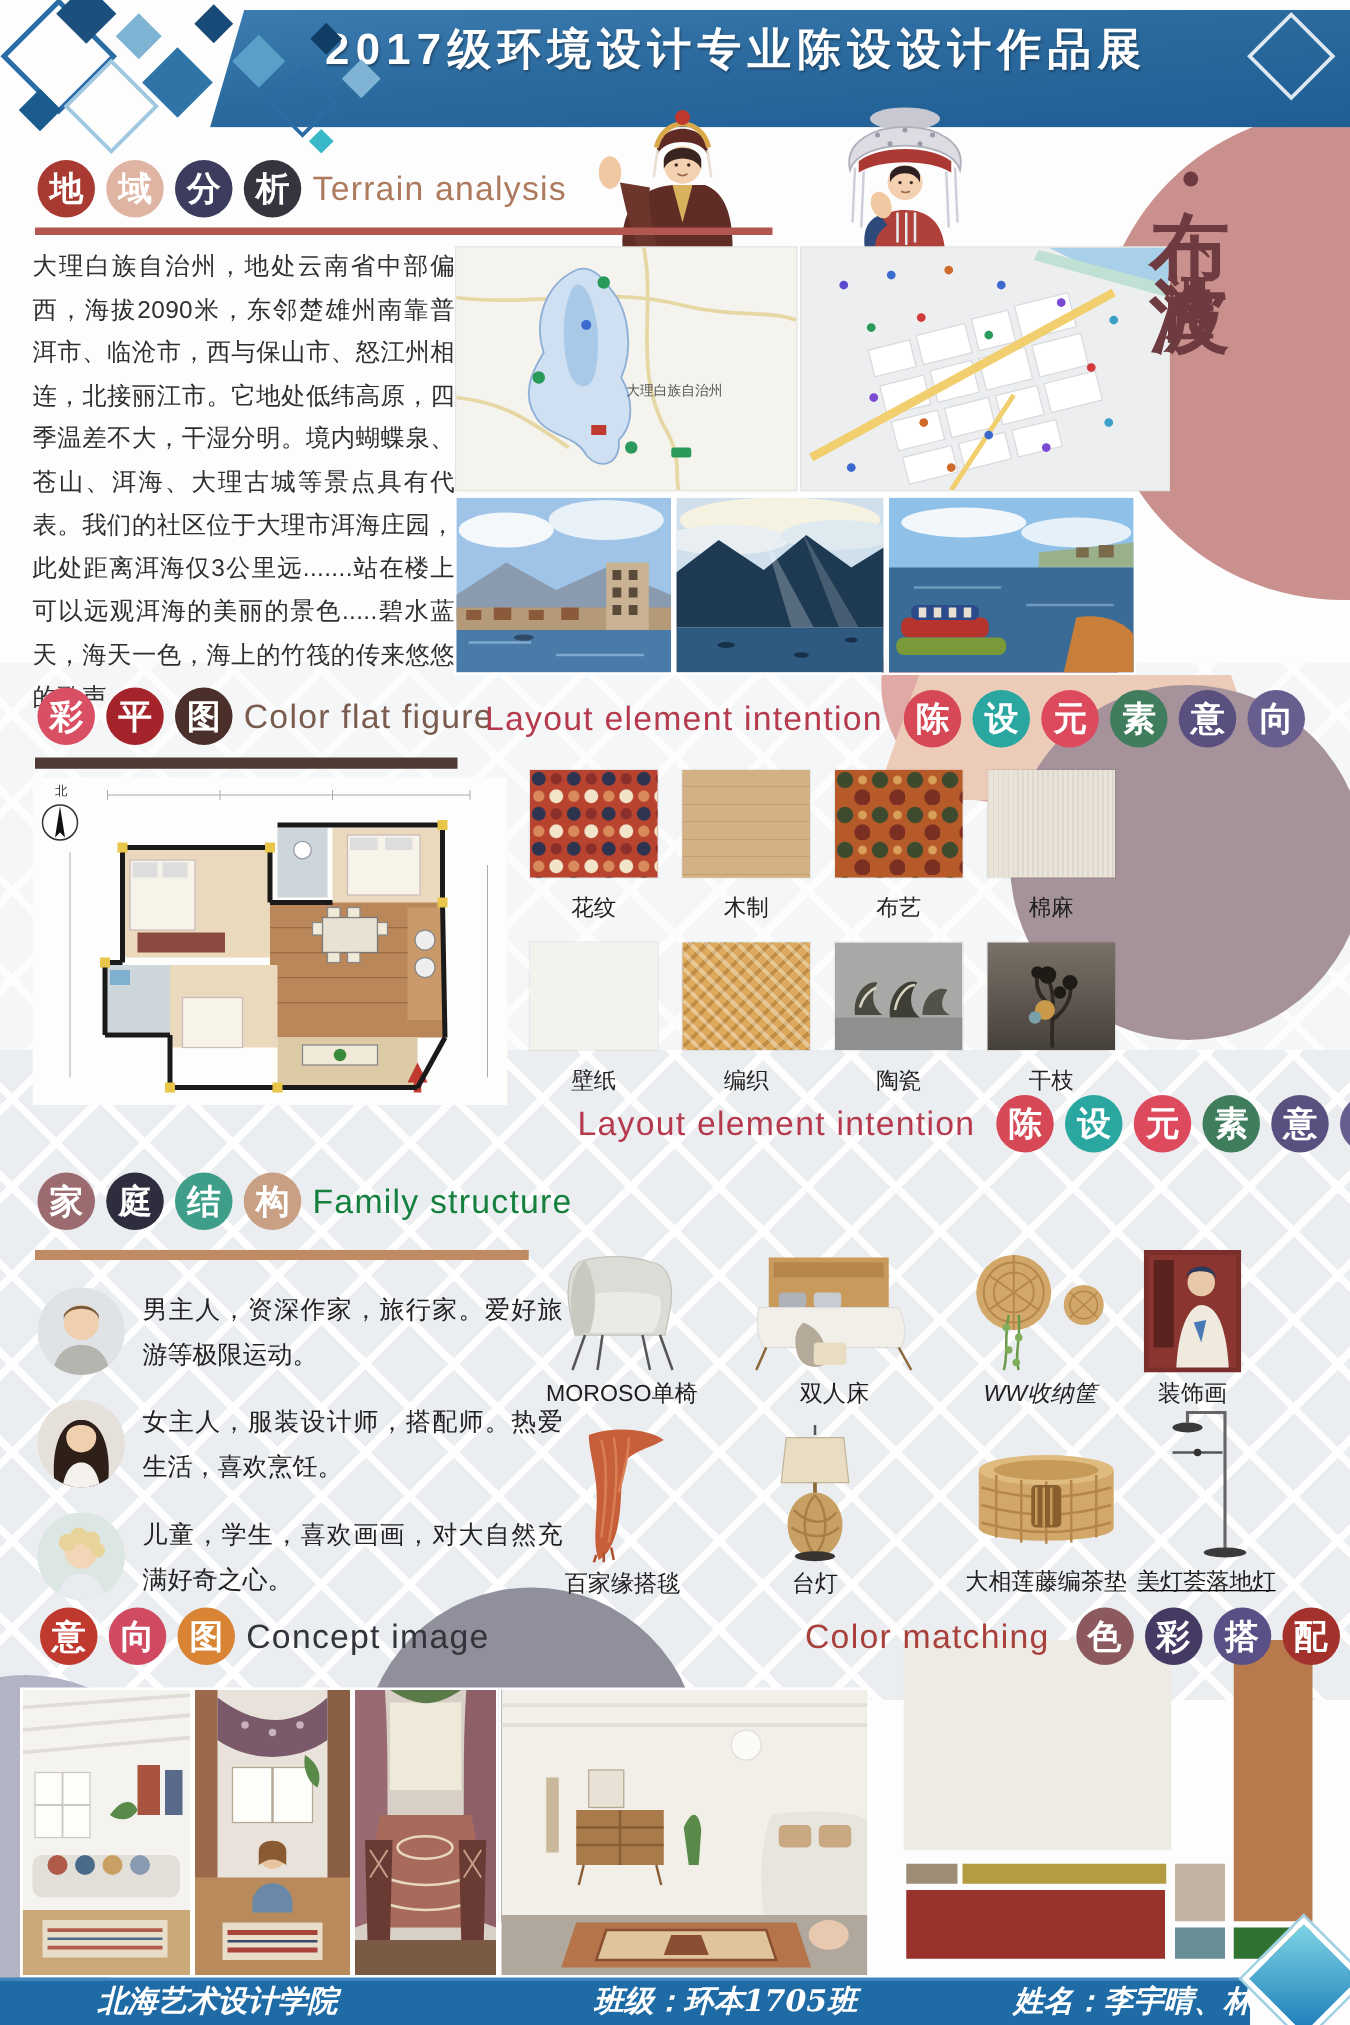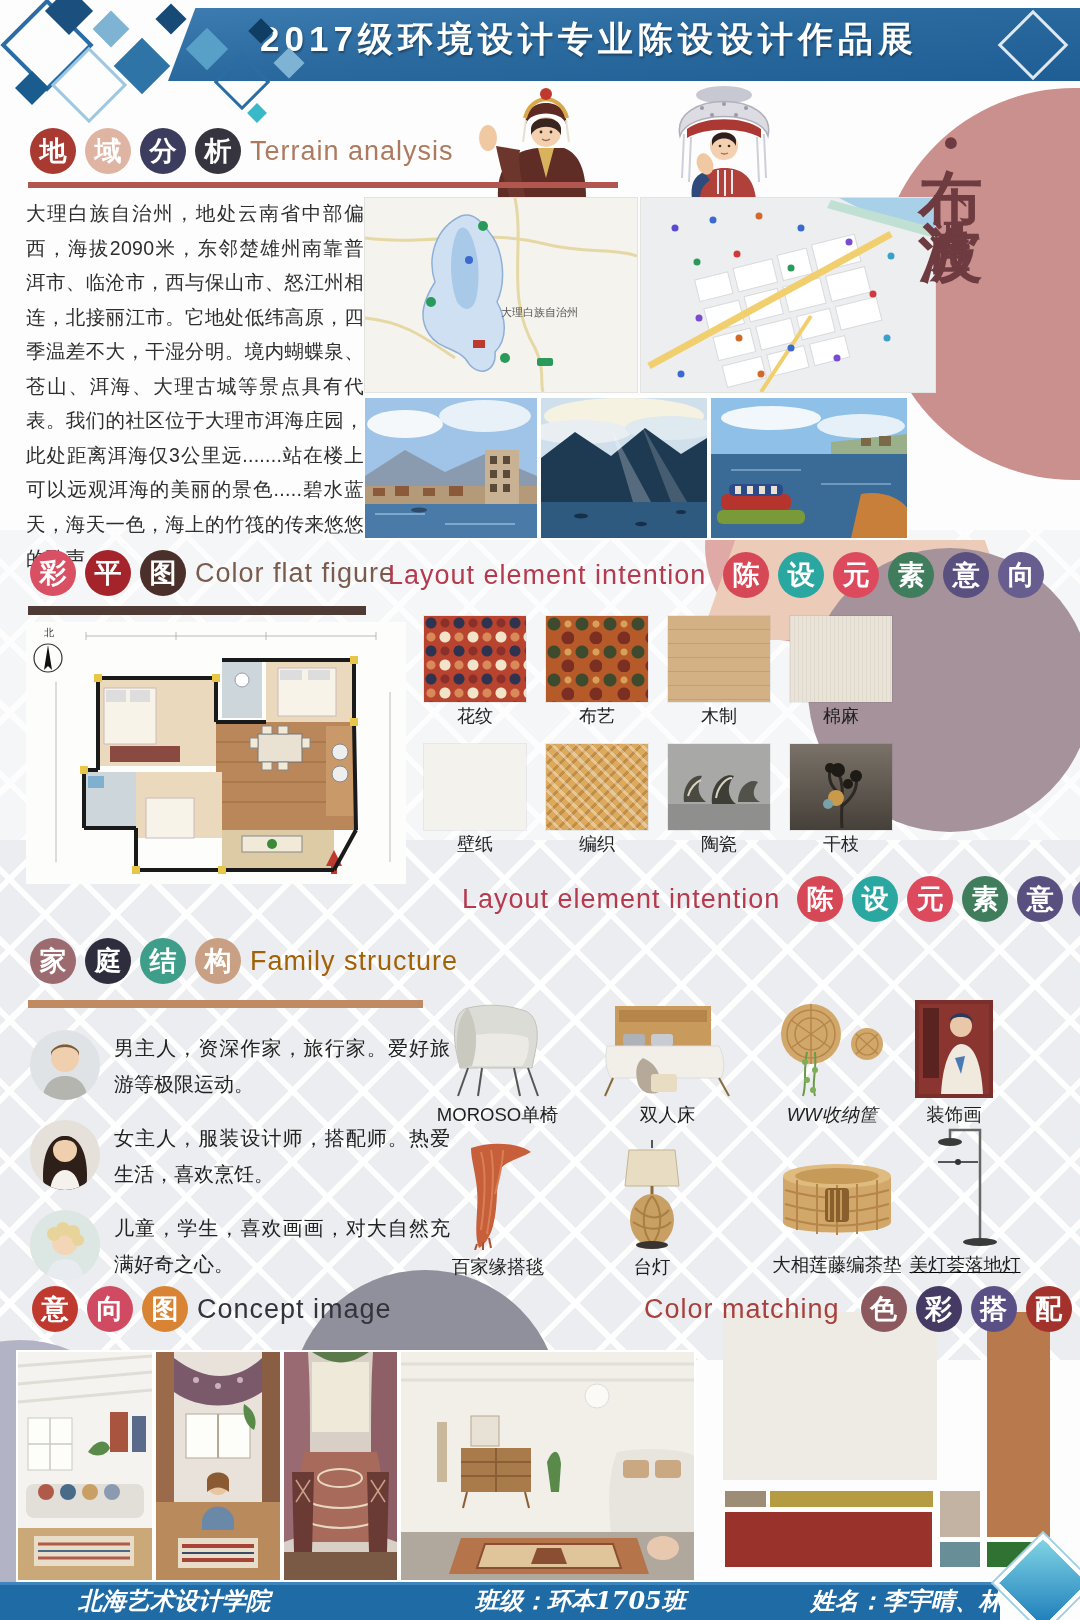--- a/index.html
+++ b/index.html
@@ -9,21 +9,21 @@
   
   .circle{position:absolute;border-radius:50%;z-index:1;}
   
   .lattice{position:absolute;left:0;width:1080px;z-index:0;
     background:
       repeating-linear-gradient(45deg,transparent 0 44px,rgba(255,255,255,.95) 44px 50px),
       repeating-linear-gradient(-45deg,transparent 0 44px,rgba(255,255,255,.95) 44px 50px),
       linear-gradient(rgba(208,214,222,.40),rgba(208,214,222,.40));}
   .lattice.light{opacity:.45;}
   
-  .banner{position:absolute;left:168px;top:8px;width:912px;height:73px;z-index:2;
+  .banner{position:absolute;left:168px;top:8px;width:912px;height:94px;z-index:2;
     background:linear-gradient(175deg,#3d7cb0 0%,#2b6a9e 45%,#1f5e95 100%);
     clip-path:polygon(3% 0,100% 0,100% 100%,0 100%);
     box-shadow:0 2px 0 #cfe0ee;}
   .banner .title{position:absolute;left:0;right:70px;top:8px;text-align:center;color:#fff;
     font-size:35px;font-weight:bold;letter-spacing:5px;text-shadow:1px 2px 2px rgba(0,0,0,.35);}
   .banner .subtitle{position:absolute;left:0;right:70px;top:52px;text-align:center;color:#f2f6fa;
     font-size:14.5px;font-family:"Liberation Serif",serif;letter-spacing:1px;}
   .band-diamond{position:absolute;right:22px;top:12px;width:44px;height:44px;border:3px solid rgba(255,255,255,.85);
     transform:rotate(45deg);background:transparent;}
   .dm{position:absolute;transform:rotate(45deg);z-index:3;}
@@ -41,21 +41,21 @@
   
   .vtitle{position:absolute;left:908px;top:118px;height:640px;z-index:4;writing-mode:vertical-rl;text-orientation:mixed;
     color:#6d3b40;font-family:"DejaVu Serif",serif;font-weight:bold;display:flex;align-items:center;}
   .vtitle .big{font-size:64px;letter-spacing:14px;}
   .vtitle .small{font-size:40px;letter-spacing:6px;}
   
   .materials{position:absolute;left:424px;top:616px;display:grid;grid-template-columns:repeat(4,102px);
     column-gap:20px;row-gap:16px;z-index:3;}
   .mat{display:flex;flex-direction:column;align-items:center;}
   .sw{width:102px;height:86px;box-shadow:0 0 0 1px rgba(0,0,0,.06);}
-  .mat .lb{margin-top:2px;font-size:18px;color:#222;}
+  .mat .lb{margin-top:12px;font-size:18px;color:#222;}
   .sw-huawen{background-color:#b8432f;background-image:
     radial-gradient(circle at 7px 7px,#2e3350 0 5px,transparent 6px),
     radial-gradient(circle at 21px 21px,#f2e4c8 0 5px,transparent 6px),
     radial-gradient(circle at 21px 7px,#8a2f2a 0 4px,transparent 5px),
     radial-gradient(circle at 7px 21px,#d98a5a 0 4px,transparent 5px);
     background-size:28px 28px;}
   .sw-buyi{background-color:#b55a28;background-image:
     radial-gradient(circle at 8px 8px,#3e4a2e 0 6px,transparent 7px),
     radial-gradient(circle at 22px 22px,#7a2f22 0 6px,transparent 7px),
     radial-gradient(circle at 22px 8px,#d9a05a 0 3px,transparent 4px);
@@ -423,26 +423,26 @@
     <div class="badge" style="background:#5a5080">意</div>
     <div class="badge" style="background:#675d8f">向</div>
   </div>
 
   <div class="materials">
     <div class="mat">
       <div class="sw sw-huawen"></div>
       <div class="lb">花纹</div>
     </div>
     <div class="mat">
+      <div class="sw sw-wood"></div>
+      <div class="lb">木制</div>
+    </div>
+    <div class="mat">
       <div class="sw sw-buyi"></div>
       <div class="lb">布艺</div>
-    </div>
-    <div class="mat">
-      <div class="sw sw-wood"></div>
-      <div class="lb">木制</div>
     </div>
     <div class="mat">
       <div class="sw sw-cotton"></div>
       <div class="lb">棉麻</div>
     </div>
     <div class="mat">
       <div class="sw sw-wall"></div>
       <div class="lb">壁纸</div>
     </div>
     <div class="mat">
@@ -503,21 +503,21 @@
     <div class="badge" style="background:#3f7d5d">素</div>
     <div class="badge" style="background:#5a5080">意</div>
     <div class="badge" style="background:#675d8f">向</div>
   </div>
 
   <div class="sec-head" style="left:30px;top:938px;">
     <div class="badge" style="background:#9b6b70">家</div>
     <div class="badge" style="background:#2e2d3d">庭</div>
     <div class="badge" style="background:#3e9e8a">结</div>
     <div class="badge" style="background:#c9a084">构</div>
-    <div class="en" style="color:#a16207;">Family  structure</div>
+    <div class="en" style="color:#15803d;">Family  structure</div>
   </div>
   <div class="bar" style="left:28px;top:1000px;width:395px;height:8px;background:#c08a62;"></div>
 
   <div class="member" style="left:30px;top:1030px;">
     <div class="avatar">
       <svg viewBox="0 0 70 70" width="70" height="70">
         <rect width="70" height="70" fill="#dfe3e6"></rect>
         <circle cx="35" cy="28" r="14" fill="#f0cfae"></circle>
         <path d="M21 26 C22 14 48 14 49 26 L49 22 C44 12 26 12 21 22 Z" fill="#7a5a3a"></path>
         <path d="M12 70 C14 52 24 46 35 46 C46 46 56 52 58 70 Z" fill="#b5b5b0"></path>

